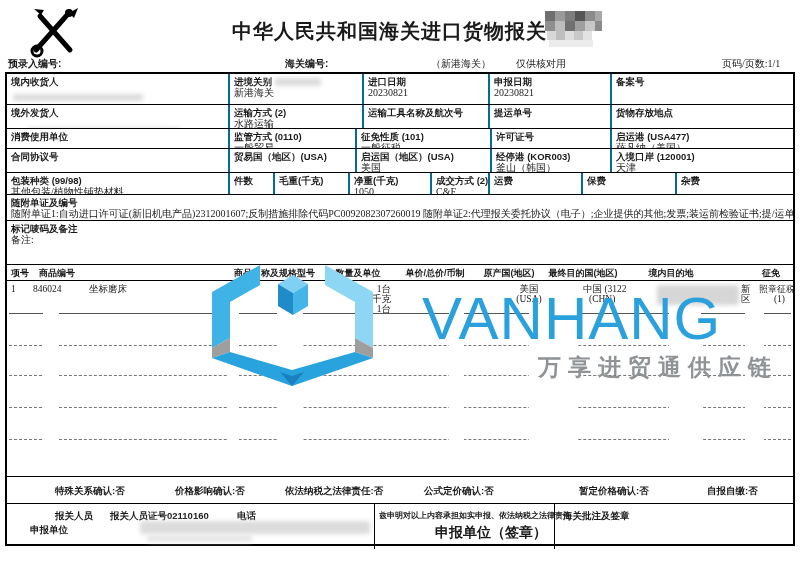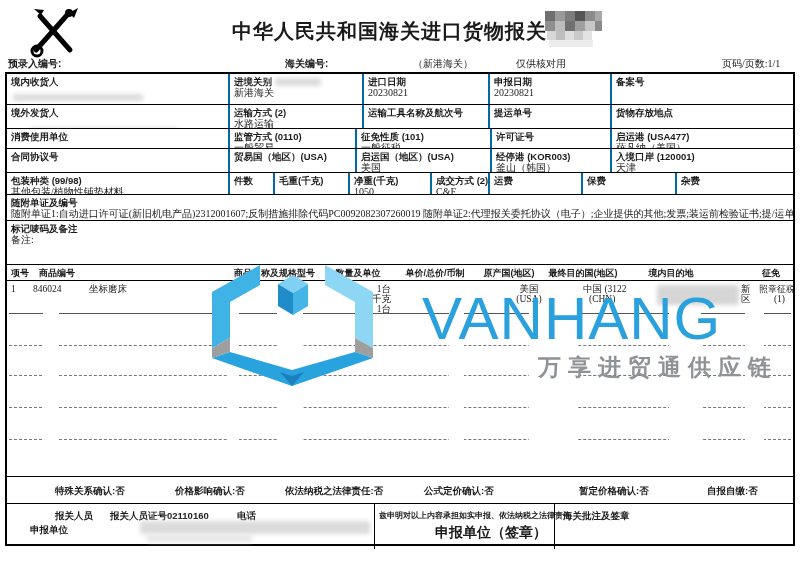--- a/index.html
+++ b/index.html
@@ -87,21 +87,21 @@
       <rect x="11" y="20" width="9" height="9" fill="#bfbfbf"></rect>
       <rect x="20" y="20" width="9" height="9" fill="#dedede"></rect>
       <rect x="29" y="20" width="9" height="9" fill="#c9c9c9"></rect>
       <rect x="38" y="20" width="9" height="9" fill="#e3e3e3"></rect>
     <rect x="4" y="29" width="44" height="7" fill="#ececec"></rect>
   </svg>
 </div>
 
 <span class="meta lbl" style="left:8px;">预录入编号:</span>
 <span class="meta lbl" style="left:285px;">海关编号:</span>
-<span class="meta" style="left:413px;">（新港海关）</span>
+<span class="meta" style="left:431px;">（新港海关）</span>
 <span class="meta" style="left:516px;">仅供核对用</span>
 <span class="meta" style="left:722px;">页码/页数:1/1</span>
 
 <div id="tbl">
 
   <div class="trow first" style="height:30px;">
     <div class="cell nc" style="width:221px;">
       <span class="lbl">境内收货人</span>
       <span class="smudge" style="width:130px;height:7px;margin-left:2px;"></span>
     </div>

